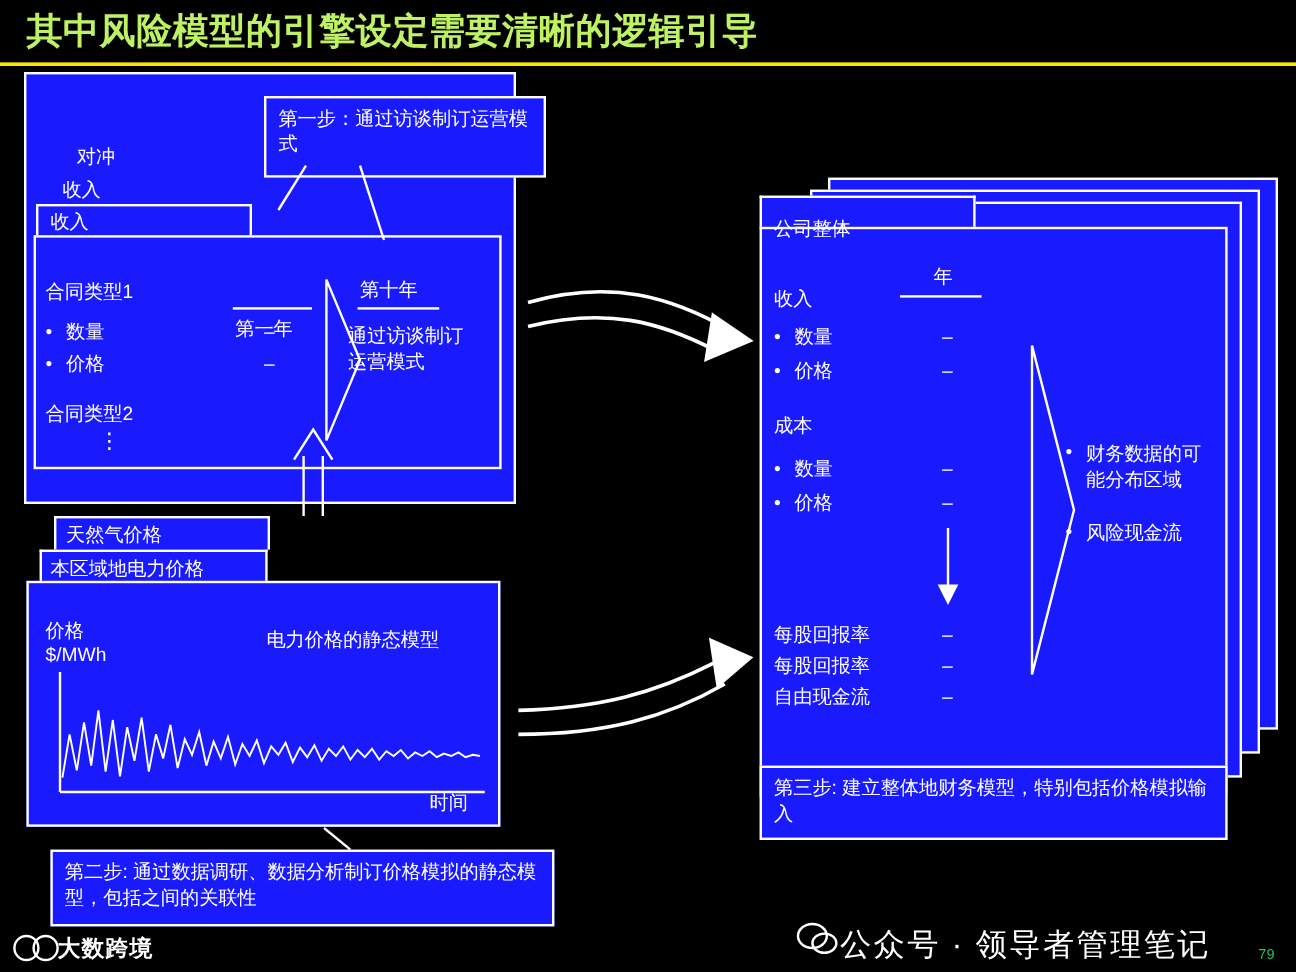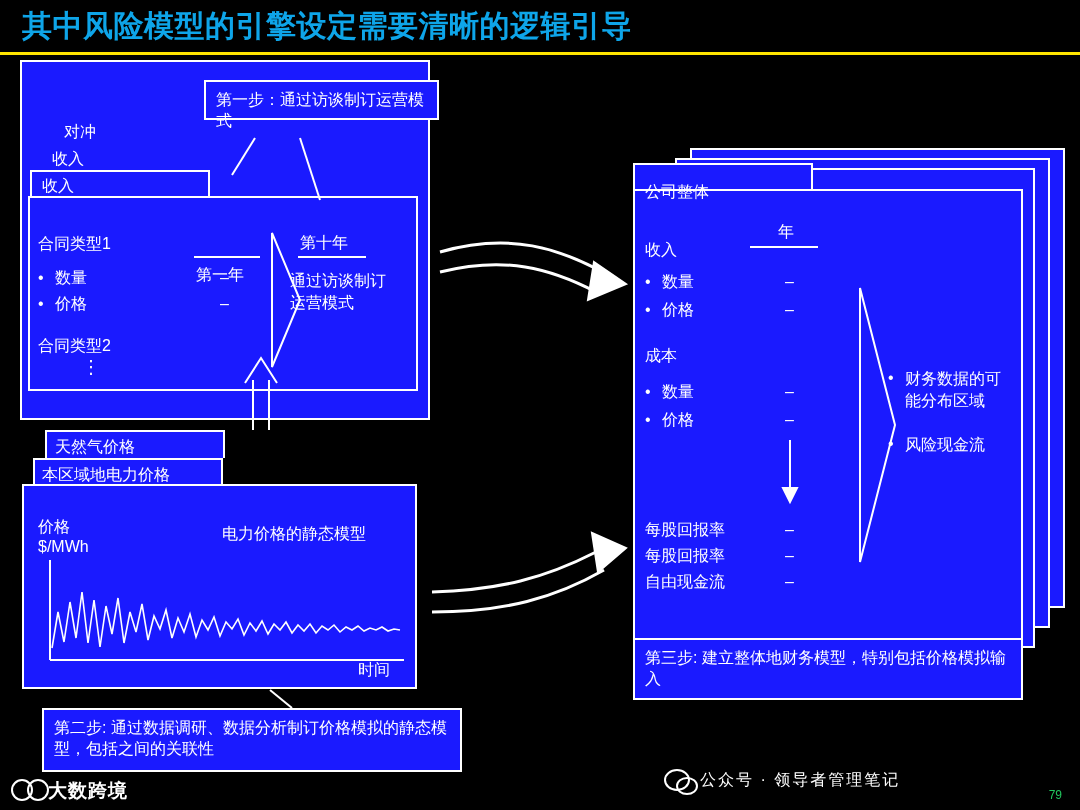--- a/index.html
+++ b/index.html
@@ -5,21 +5,21 @@
   html,body{margin:0;padding:0;}
   body{
     width:1080px;height:810px;
     background:#000;
     font-family:"Liberation Sans","DejaVu Sans",sans-serif;
     overflow:hidden;
     position:relative;
   }
   .title{
     position:absolute;left:22px;top:6px;
-    color:#0ea5e9;
+    color:#bef264;
     font-size:30px;font-weight:bold;
     letter-spacing:0.5px;
     white-space:nowrap;
   }
   .title-rule{
     position:absolute;left:0;top:52px;width:1080px;height:3px;background:#ffe500;
   }
   
   .folder{
     position:absolute;
@@ -42,21 +42,21 @@
     line-height:1.25;
   }
   .ul{
     position:absolute;border-bottom:2px solid #fff;
   }
   .callout{
     position:absolute;background:#1a1aff;border:2px solid #fff;box-sizing:border-box;
     color:#fff;font-size:16px;line-height:1.3;padding:8px 10px;
   }
   .footer-wm{
-    position:absolute;left:660px;top:770px;color:#ffffff;font-size:16px;letter-spacing:2px;
+    position:absolute;left:660px;top:770px;color:#ffffff;font-size:26px;letter-spacing:2px;
   }
   .pagenum{position:absolute;right:18px;bottom:8px;color:#22c55e;font-size:12px;}
   .logo{
     position:absolute;left:10px;bottom:6px;color:#fff;font-size:19px;font-weight:bold;letter-spacing:1px;
   }
   svg.overlay{position:absolute;left:0;top:0;width:1080px;height:810px;pointer-events:none;}
 </style>
 </head>
 <body>
 
@@ -85,21 +85,21 @@
 
 <div class="txt" style="left:38px;top:294px;">•</div>
 <div class="txt" style="left:55px;top:294px;">价格</div>
 <div class="txt" style="left:220px;top:294px;">–</div>
 
 <div class="txt" style="left:38px;top:336px;">合同类型2</div>
 <div class="txt" style="left:82px;top:356px;font-size:18px;">⋮</div>
 
 <div class="txt" style="left:290px;top:270px;width:110px;white-space:normal;line-height:1.35;">通过访谈制订运营模式</div>
 
-<div class="callout" style="left:204px;top:80px;width:235px;height:40px;">第一步：通过访谈制订运营模式</div>
+<div class="callout" style="left:220px;top:80px;width:235px;height:68px;">第一步：通过访谈制订运营模式</div>
 
 <div class="tab" style="left:45px;top:430px;width:180px;height:28px;"></div>
 <div class="tab" style="left:33px;top:458px;width:190px;height:28px;"></div>
 <div class="folder" style="left:22px;top:484px;width:395px;height:205px;"></div>
 
 <div class="txt" style="left:55px;top:437px;">天然气价格</div>
 <div class="txt" style="left:42px;top:465px;width:150px;white-space:normal;line-height:1.25;"><span>本区域地电力价格</span></div>
 
 <div class="txt" style="left:38px;top:517px;width:70px;white-space:pre-line;line-height:1.25;"><span>价格
 $/MWh</span></div>

